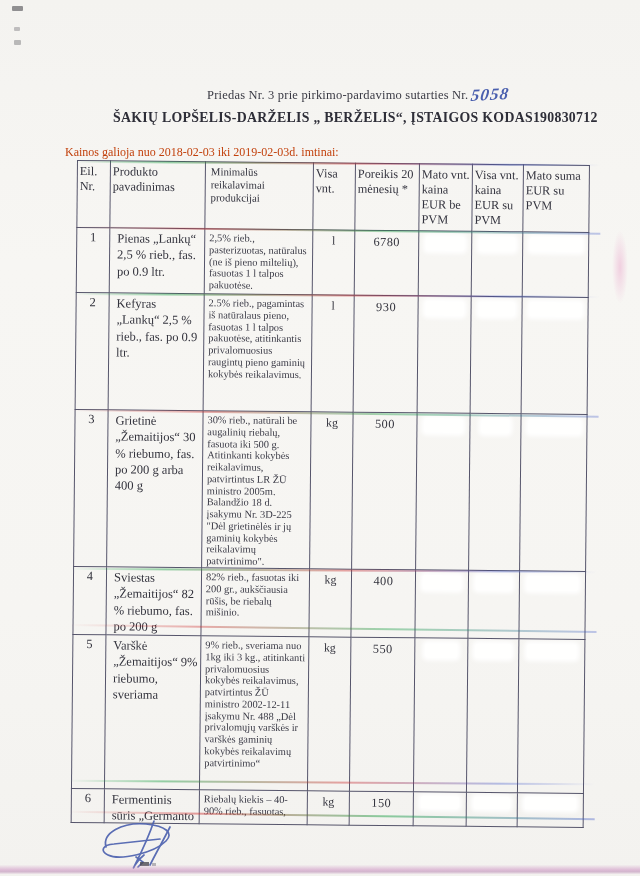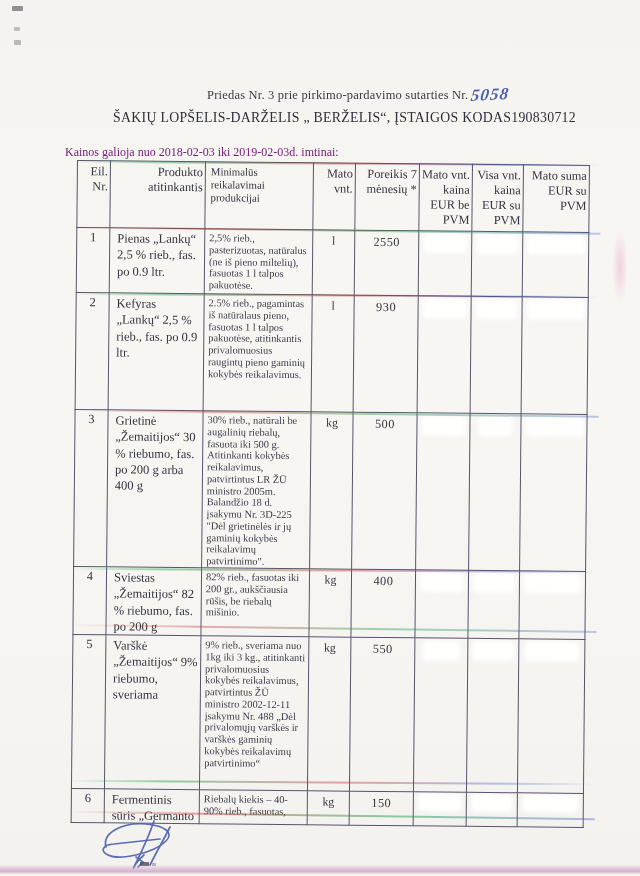--- a/index.html
+++ b/index.html
@@ -9,27 +9,27 @@
     font-family:"Liberation Serif","DejaVu Serif",serif;
     color:#32323c;
   }
   .abs{position:absolute;}
   .annex-line{top:84px;left:207px;font-size:12.5px;letter-spacing:.2px;color:#3a3a44;}
   .hand-number{
     font-size:17px;color:#4a5fae;display:inline-block;
     transform:skewX(-10deg) rotate(-3deg);letter-spacing:1px;
     font-style:italic;font-weight:bold;position:relative;top:1px;left:3px;
   }
-  .doc-title{top:110px;left:113px;font-size:13.8px;font-weight:normal;letter-spacing:.3px;color:#2e2e38;}
-  .validity-line{top:145px;left:65px;font-size:12px;color:#701a75;}
+  .doc-title{top:110px;left:113px;font-size:13.8px;font-weight:bold;letter-spacing:.3px;color:#2e2e38;}
+  .validity-line{top:145px;left:65px;font-size:12px;color:#c2410c;}
 
   .table-wrap{left:77px;top:160px;width:512px;transform:rotate(.55deg);transform-origin:0 0;}
   table{border-collapse:collapse;table-layout:fixed;width:512px;border:1.5px solid #3f4663;}
   th,td{border:1px solid #56556b;vertical-align:top;overflow:hidden;}
-  th{font-weight:normal;font-size:12.3px;text-align:right;padding:3px 2px 0 2px;line-height:1.22;color:#33333e;}
+  th{font-weight:normal;font-size:12.3px;text-align:left;padding:3px 2px 0 2px;line-height:1.22;color:#33333e;}
   th.req-h{text-align:left;font-size:10.8px;padding-left:5px;line-height:1.2;}
   td.nr{text-align:center;font-size:12.5px;padding-top:2px;}
   td.product{font-size:12.5px;line-height:1.3;padding:2px 2px 0 7px;}
   td.req{font-size:10.4px;line-height:1.13;padding:3px 3px 0 4px;color:#3a3a46;}
   td.unit{text-align:center;font-size:11.8px;padding-top:3px;}
   td.need{text-align:center;font-size:12.3px;padding-top:4px;letter-spacing:.5px;}
   td.price{padding:0;}
   .wo{width:72%;height:14px;margin:5px auto 0;background:#fffffe;border-radius:2px;
       box-shadow:0 0 4px 3px rgba(255,255,255,.95);}
   .clip{max-height:31px;overflow:hidden;}
@@ -70,34 +70,34 @@
         <col style="width:108px">
         <col style="width:42px">
       <col style="width:64px">
         <col style="width:53px">
         <col style="width:51px">
         <col style="width:66px">
     </colgroup>
     <tbody>
         <tr style="height:67px">
       <th>Eil. Nr.</th>
-      <th>Produkto atitinkantis</th>
+      <th>Produkto pavadinimas</th>
       <th class="req-h">Minimalūs reikalavimai produkcijai</th>
-      <th>Mato vnt.</th>
-      <th>Poreikis 7 mėnesių *</th>
+      <th>Visa vnt.</th>
+      <th>Poreikis 20 mėnesių *</th>
       <th>Mato vnt. kaina EUR be PVM</th>
       <th>Visa vnt. kaina EUR su PVM</th>
       <th>Mato suma EUR su PVM</th>
     </tr>
     <tr style="height:65px">
       <td class="nr">1</td>
       <td class="product">Pienas „Lankų“ 2,5 % rieb., fas. po 0.9 ltr.</td>
       <td class="req">2,5% rieb., pasterizuotas, natūralus (ne iš pieno miltelių), fasuotas 1 l talpos pakuotėse.</td>
       <td class="unit">l</td>
-      <td class="need">2550</td>
+      <td class="need">6780</td>
       <td class="price">
             <div class="wo"></div>
           </td>
       <td class="price">
             <div class="wo"></div>
           </td>
       <td class="price">
             <div class="wo" style="width:80%;"></div>
           </td>
     </tr>

